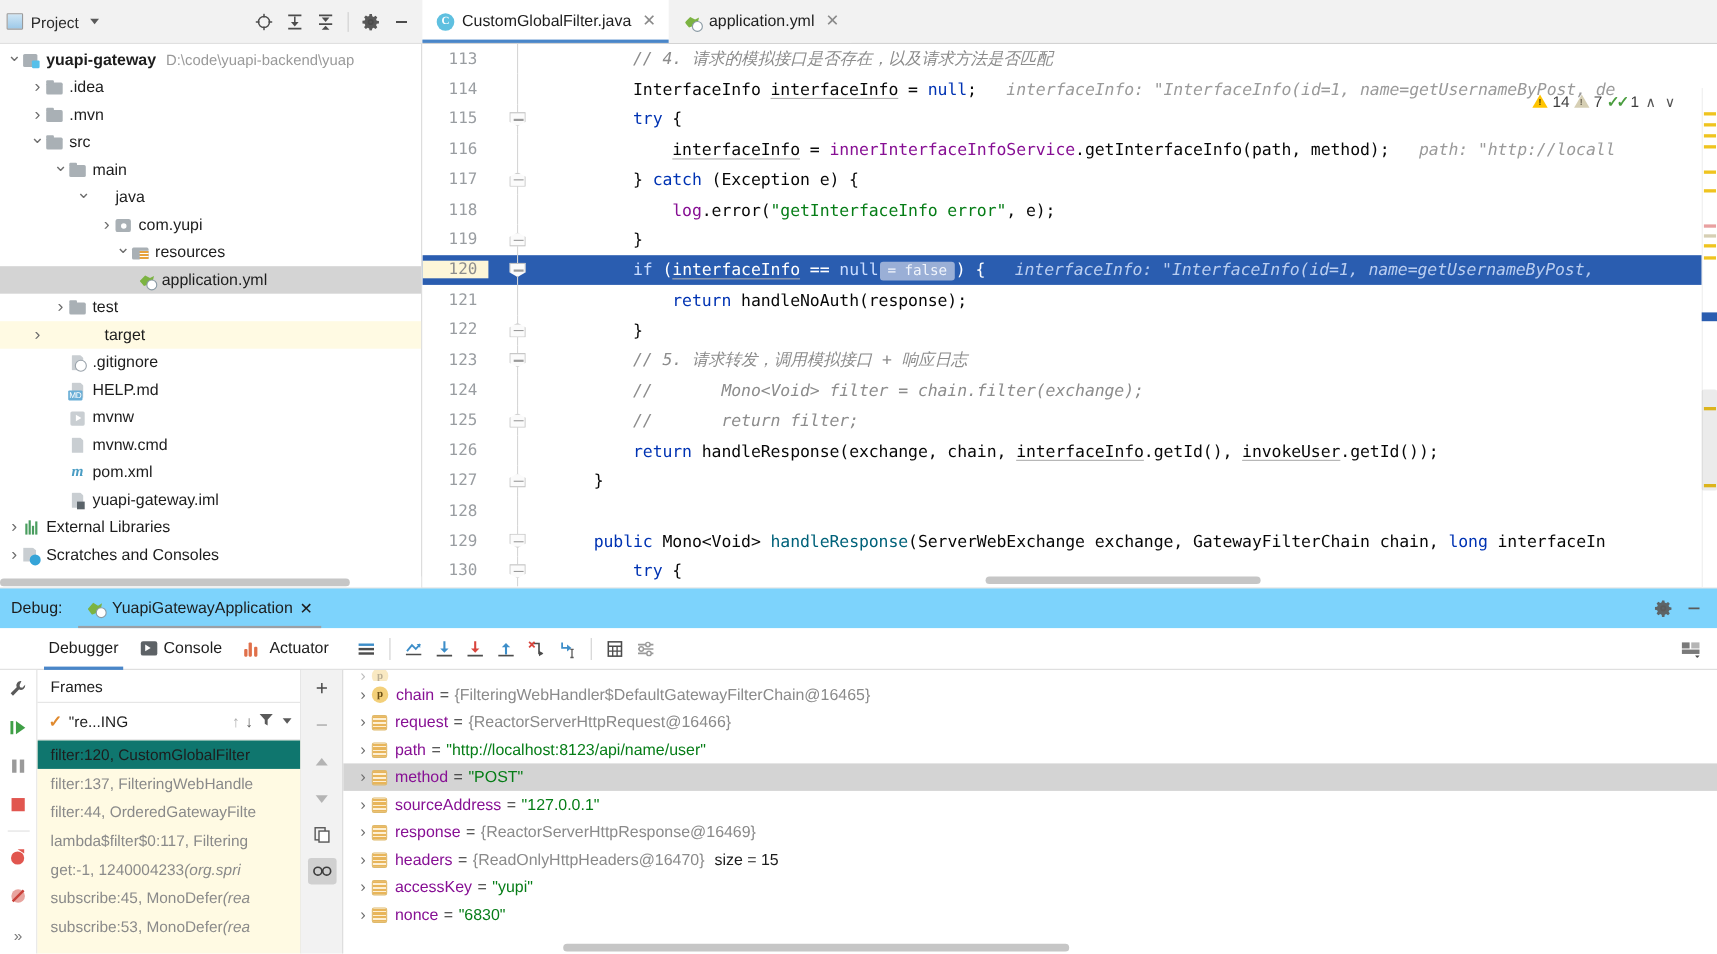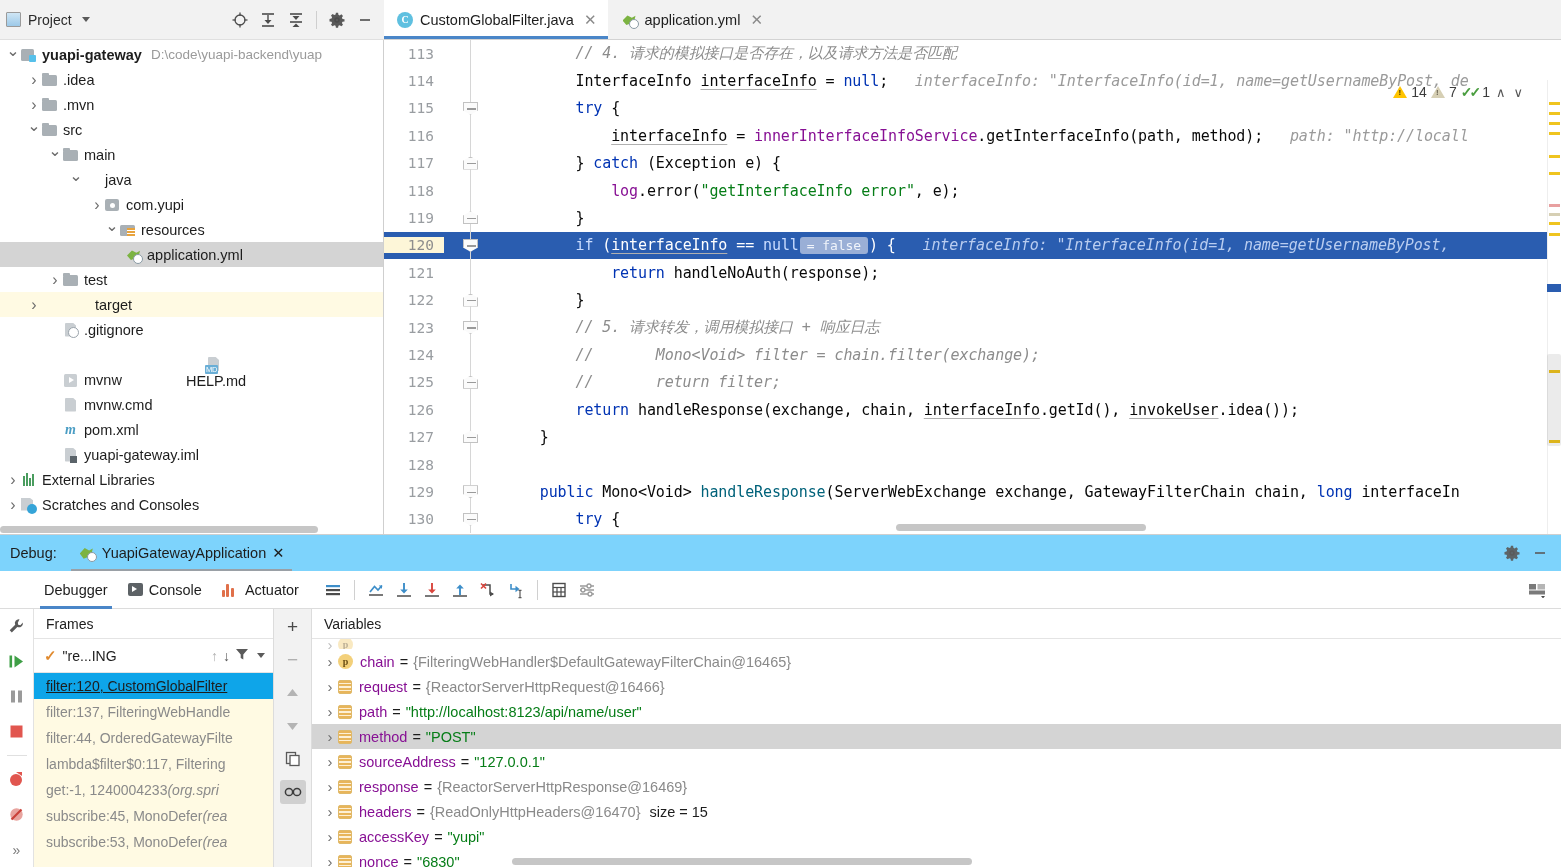--- a/index.html
+++ b/index.html
@@ -305,21 +305,21 @@
   .thread-row {
     height:34px; flex:0 0 34px; display:flex; align-items:center; gap:6px; padding:0 6px 0 10px;
     border-bottom:1px solid #e4e4e4;
   }
   .thread-name{font-size:14px;color:#1d1d1d;}
   .frames-list{flex:1 1 auto;overflow:hidden;background:#fffae3;}
   .frame {
     height:26px; display:flex; align-items:center; padding-left:12px; white-space:nowrap;
     font-size:14px; color:#8a8a8a; cursor:default;
   }
-  .frame.sel{background:#0ea5e9;color:#1d1d1d;text-decoration:underline;}
+  .frame.sel{background:#0f766e;color:#1d1d1d;}
   .frame em{font-style:italic;}
 
   .vars-toolcol {
     width:38px; flex:0 0 38px; background:#f2f2f2; border-right:1px solid #dcdcdc;
     display:flex;flex-direction:column;align-items:center;padding-top:6px;gap:9px;
   }
   .vbtn{width:26px;height:24px;display:flex;align-items:center;justify-content:center;border-radius:3px;color:#6f6f6f;}
   .vbtn.on{background:#d0d0d0;}
 
   .vars-pane{flex:1 1 auto;display:flex;flex-direction:column;min-width:0;}
@@ -470,21 +470,21 @@
           <div class="trow hl" style="padding-left: 27px; gap: 16px;">
             <span class="arrow closed"></span>
             <span class="ic folder-orange"></span>
             <span class="tlabel">target</span>
           </div>
           <div class="trow" style="padding-left: 48px;">
             <span class="arrow"></span>
             <span class="ic file git"></span>
             <span class="tlabel">.gitignore</span>
           </div>
-          <div class="trow" style="padding-left: 48px; flex-direction: column;">
+          <div class="trow" style="padding-left: 48px;">
             <span class="arrow"></span>
             <span class="ic file md"></span>
             <span class="tlabel">HELP.md</span>
           </div>
           <div class="trow" style="padding-left: 48px;">
             <span class="arrow"></span>
             <span class="ic run"></span>
             <span class="tlabel">mvnw</span>
           </div>
           <div class="trow" style="padding-left: 48px;">
@@ -635,21 +635,21 @@
                 <i></i>
               </span>
             </div>
             <div class="code-txt"><span>&nbsp;&nbsp;&nbsp;&nbsp;&nbsp;&nbsp;&nbsp;&nbsp;</span><span class="cmt">//&nbsp;&nbsp;&nbsp;&nbsp;&nbsp;&nbsp;&nbsp;return&nbsp;filter;</span></div>
           </div>
           <div class="crow">
             <div class="gutter-num">126</div>
             <div class="gutter-fold">
               <span class="fold-line"></span>
             </div>
-            <div class="code-txt"><span>&nbsp;&nbsp;&nbsp;&nbsp;&nbsp;&nbsp;&nbsp;&nbsp;</span><span class="kw">return</span><span>&nbsp;handleResponse(exchange,&nbsp;chain,&nbsp;</span><span class="undl">interfaceInfo</span><span>.getId(),&nbsp;</span><span class="undl">invokeUser</span><span>.idea());</span></div>
+            <div class="code-txt"><span>&nbsp;&nbsp;&nbsp;&nbsp;&nbsp;&nbsp;&nbsp;&nbsp;</span><span class="kw">return</span><span>&nbsp;handleResponse(exchange,&nbsp;chain,&nbsp;</span><span class="undl">interfaceInfo</span><span>.getId(),&nbsp;</span><span class="undl">invokeUser</span><span>.getId());</span></div>
           </div>
           <div class="crow">
             <div class="gutter-num">127</div>
             <div class="gutter-fold">
               <span class="fold-line"></span>
               <span class="fold-mark up">
                 <i></i>
               </span>
             </div>
             <div class="code-txt"><span>&nbsp;&nbsp;&nbsp;&nbsp;}</span></div>
@@ -948,21 +948,20 @@
         </div>
         <div class="vbtn on">
           <svg width="18" height="12" viewBox="0 0 18 12">
               <circle cx="5" cy="6" r="3.6" fill="none" stroke="#3c3c3c" stroke-width="1.5"></circle>
               <circle cx="13" cy="6" r="3.6" fill="none" stroke="#3c3c3c" stroke-width="1.5"></circle>
             </svg>
         </div>
       </div>
 
       <div class="vars-pane">
-        <div class="pane-title">Variables</div>
         <div class="vars-list" id="vars-list">
           <div class="vrow" style="height: 10px; overflow: hidden; opacity: 0.45;">
               <span class="varrow">›</span>
               <span class="ic-param">p</span>
             </div>
             <div class="vrow">
               <span class="varrow">›</span>
               <span class="ic-param">p</span>
               <span class="vname">chain</span>
               <span class="veq">=</span>

